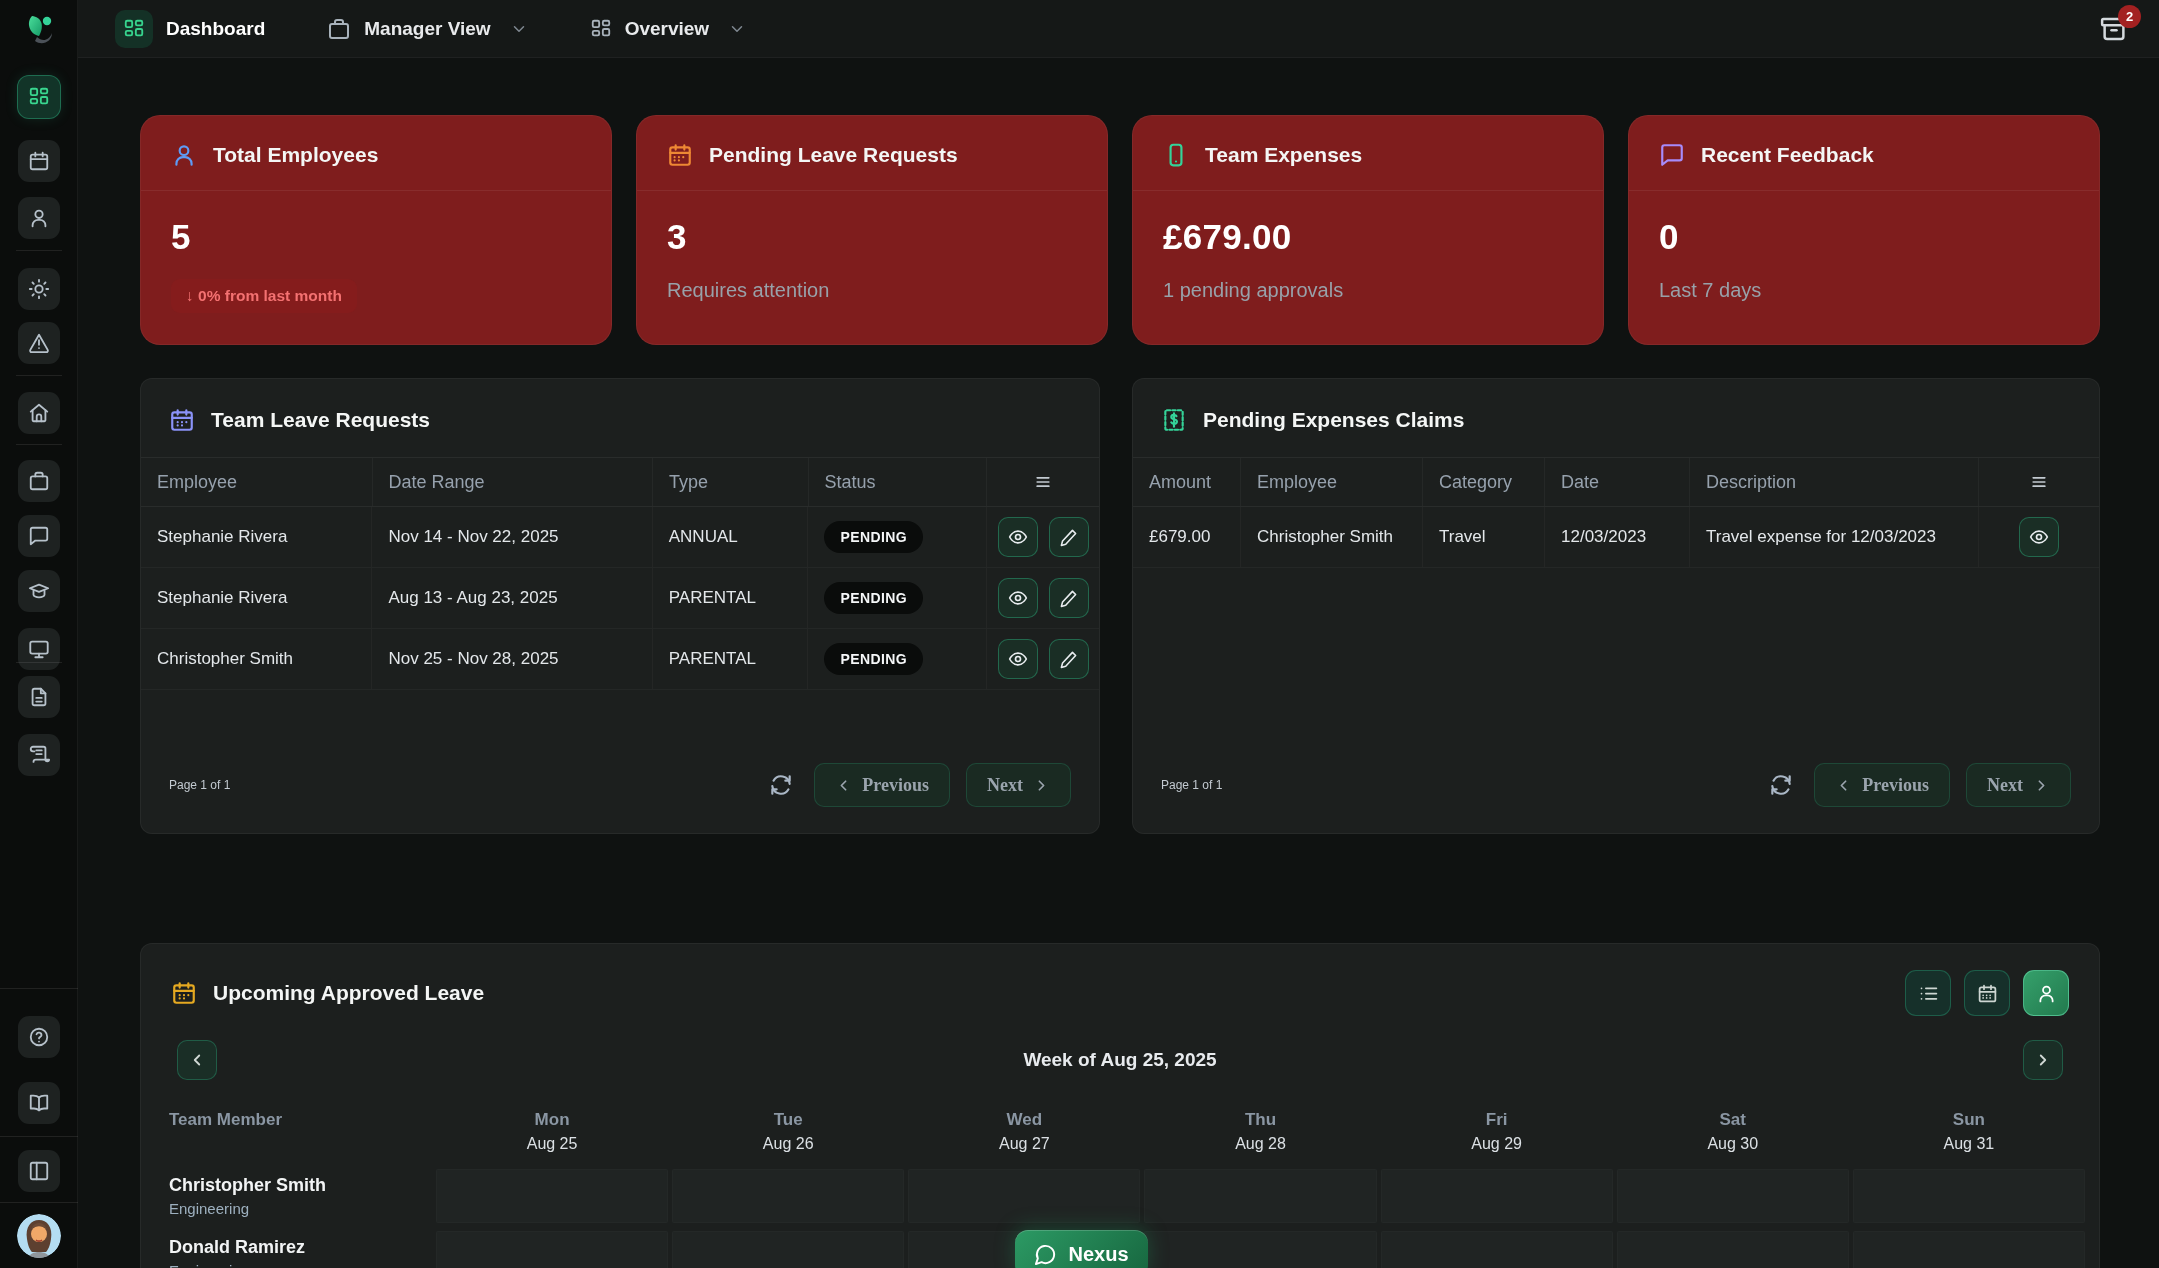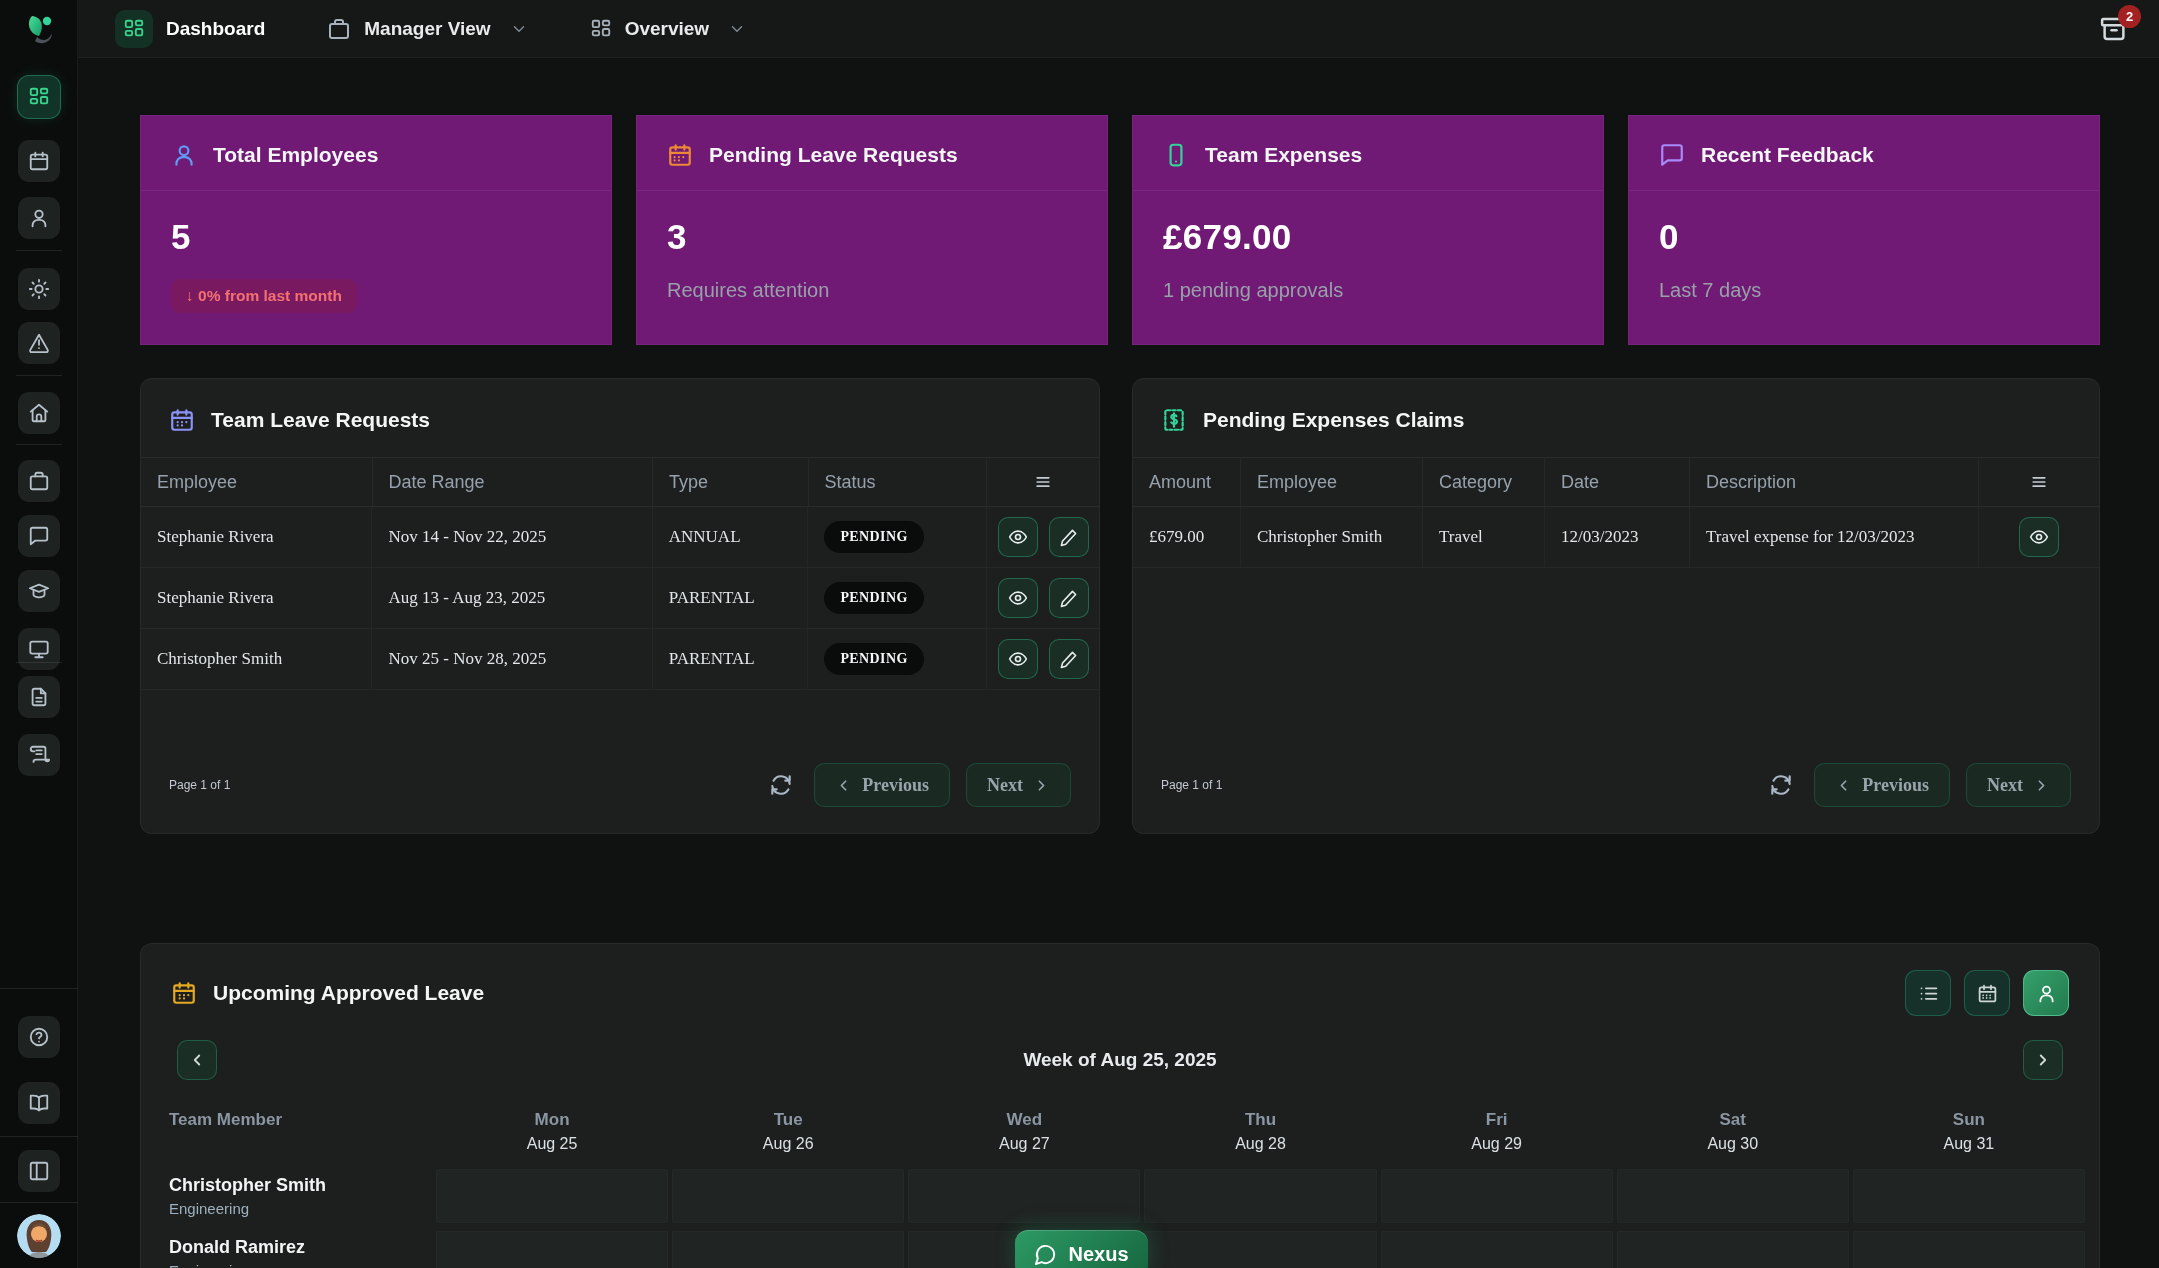--- a/index.html
+++ b/index.html
@@ -52,22 +52,22 @@
     background:#a32121; color:#fff; font-size:13px; font-weight:700;
     display:flex; align-items:center; justify-content:center;
   }
 
   
   .main { position:absolute; left:78px; top:58px; right:0; bottom:0; }
 
   
   .cards { position:absolute; left:62px; top:57px; width:1960px; display:flex; gap:24px; }
   .card {
-    flex:1; height:230px; background:#701a75; border:1px solid rgba(255,255,255,.05);
-    border-radius:0; display:flex; flex-direction:column; overflow:hidden;
+    flex:1; height:230px; background:#7f1d1d; border:1px solid rgba(255,255,255,.05);
+    border-radius:20px; display:flex; flex-direction:column; overflow:hidden;
   }
   .card-head { display:flex; align-items:center; gap:16px; padding:26px 30px 22px; border-bottom:1px solid rgba(255,255,255,.07); }
   .card-title { font-size:21px; font-weight:700; color:#f4f6f5; }
   .card-body { padding:26px 30px; }
   .card-value { font-size:35px; font-weight:700; color:#ffffff; letter-spacing:.3px; }
   .card-sub { margin-top:22px; font-size:20px; color:#98a1a9; }
   .card-badge {
     margin-top:22px; display:inline-flex; align-items:center;
     background:rgba(153,27,27,.22); color:#f47171;
     font-size:15.5px; font-weight:600; padding:8px 15px; border-radius:9px;
@@ -82,21 +82,21 @@
     background:#1c1f1e; border:1px solid rgba(255,255,255,.05); border-radius:12px;
     height:456px; display:flex; flex-direction:column; overflow:hidden;
   }
   .panel-left { flex:0 0 960px; } .panel-right { flex:1; }
   .panel-head { display:flex; align-items:center; gap:16px; padding:28px 28px 24px; }
   .panel-title { font-size:21px; font-weight:700; color:#f4f6f5; }
 
   .t-head { display:flex; height:50px; align-items:center; border-top:1px solid rgba(255,255,255,.06); border-bottom:1px solid rgba(255,255,255,.06); }
   .t-head > div { font-size:18px; color:#96a1ad; padding:0 16px; height:100%; display:flex; align-items:center; border-right:1px solid rgba(255,255,255,.045); }
   .t-head > div:last-child { border-right:none; justify-content:center; color:#c2cad1; }
-  .t-row { display:flex; height:61px; align-items:stretch; border-bottom:1px solid rgba(255,255,255,.04);font-family:Liberation Serif, serif; }
+  .t-row { display:flex; height:61px; align-items:stretch; border-bottom:1px solid rgba(255,255,255,.04); }
   .t-row > div { font-size:17px; color:#e3e7ea; padding:0 16px; display:flex; align-items:center; border-right:1px solid rgba(255,255,255,.035); }
   .t-row > div:last-child { border-right:none; justify-content:center; }
   
   .lc0{width:232px;} .lc1{width:281px;} .lc2{width:156px;} .lc3{width:179px;} .lc4{width:112px;}
   
   .rc0{width:108px;} .rc1{width:182px;} .rc2{width:122px;} .rc3{width:145px;} .rc4{width:289px;} .rc5{flex:1;}
   .cell-date { font-size:20px; font-weight:500; }
   .pill {
     background:#0a0c0b; border-radius:999px; padding:8px 16px;
     font-size:14px; font-weight:700; color:#f5f7f8; letter-spacing:.4px;

